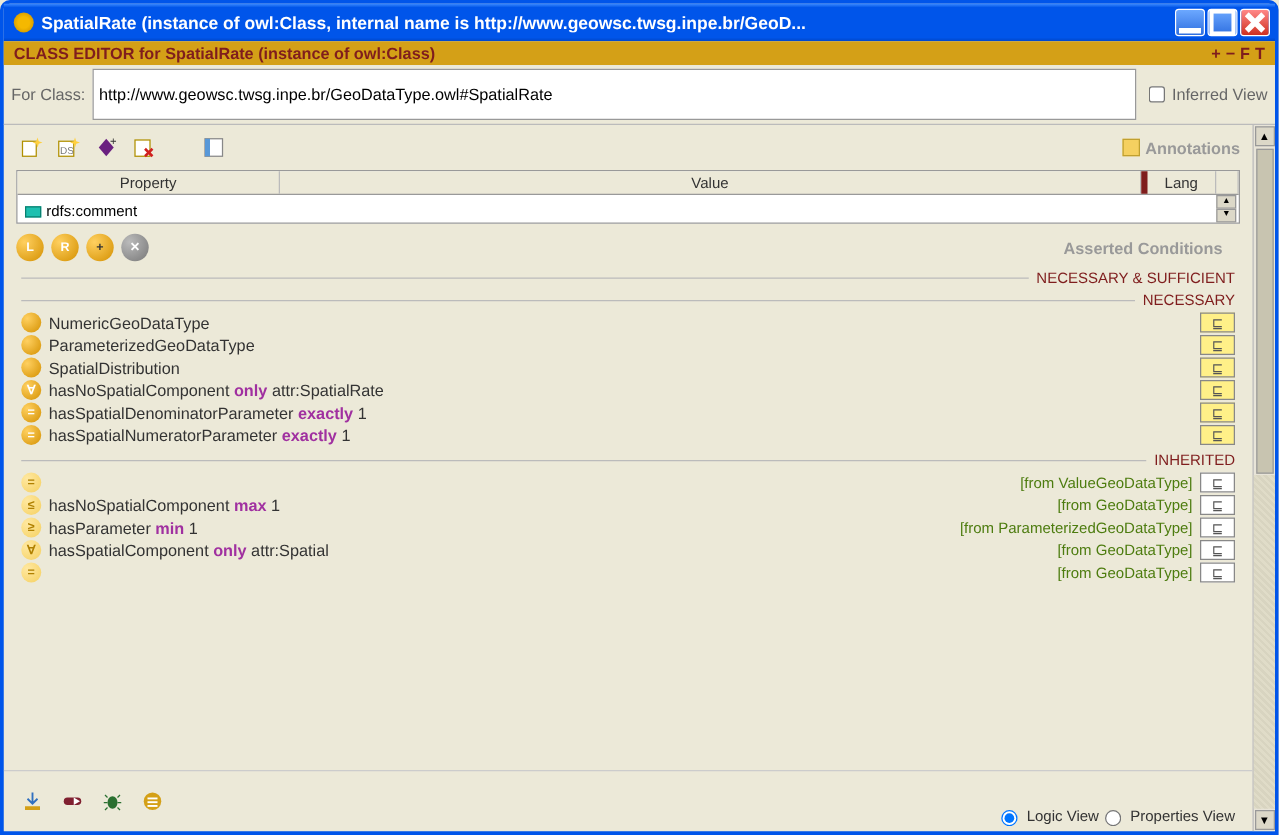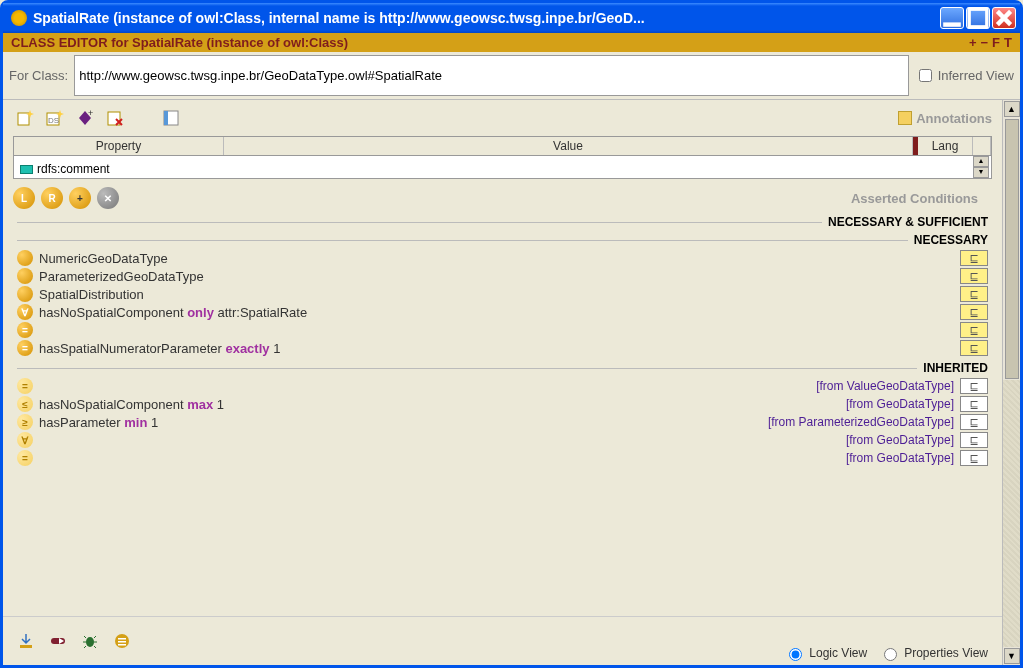--- a/index.html
+++ b/index.html
@@ -176,62 +176,62 @@
 .conditions {
   padding: 0 14px;
   flex: 1;
 }
 .sep {
   display: flex;
   align-items: center;
   margin: 4px 0 2px 0;
 }
 .sep .line { flex: 1; border-top: 1px solid #bbb; }
-.sep .label { color: #000000; font-size: 12px; padding-left: 6px; white-space: nowrap; font-weight: bold; }
+.sep .label { color: #7f1d1d; font-size: 12px; padding-left: 6px; white-space: nowrap; }
 
 .cond-row {
   display: flex;
   align-items: center;
   padding: 1px 0;
   font-size: 13px;
   text-align: center;
 }
 .cond-icon {
   width: 16px; height: 16px; border-radius: 50%;
   margin-right: 6px;
   display: flex; align-items: center; justify-content: center;
   font-size: 10px; color: #fff; font-weight: bold;
   flex-shrink: 0;
 }
 .cond-icon.solid { background: radial-gradient(circle at 30% 30%, #ffd060, #d49000); }
 .cond-icon.pale { background: radial-gradient(circle at 30% 30%, #ffe8a0, #f5d060); color:#b08000;}
 .cond-text { flex: 0 0 auto; color: #333; }
 .cond-text .kw { color: #a030a0; font-weight: bold; }
 .cond-spacer { flex: 1; }
-.cond-from { color: #4c1d95; font-size: 12px; padding-right: 6px; }
+.cond-from { color: #4d7c0f; font-size: 12px; padding-right: 6px; }
 .subset-btn {
   width: 28px; height: 16px;
   background: #fff088;
   border: 1px solid #888;
   display: flex; align-items: center; justify-content: center;
   font-size: 11px;
   color: #555;
 }
 .subset-btn.white { background:#fff; }
 
 .bottom-bar {
   display: flex;
   align-items: center;
   padding: 4px 14px;
   gap: 14px;
   border-top: 1px solid #ccc;
 }
 .bottom-bar .bicon { width:18px; height:18px; }
 .bottom-bar .spacer { flex:1; }
-.radio-group { display:flex; align-items:center; gap:12px; font-size:12px; color:#333;margin-top:24px; }
+.radio-group { display:flex; align-items:center; gap:0; font-size:12px; color:#333;margin-top:24px; }
 .radio-group label { display:flex; align-items:center; gap:4px; }
 </style>
 </head>
 <body>
 
 <div class="window">
   <div class="titlebar">
     <div class="titlebar-icon"></div>
     <div class="titlebar-text">SpatialRate   (instance of owl:Class, internal name is http://www.geowsc.twsg.inpe.br/GeoD...</div>
     <div class="titlebar-buttons">
@@ -381,20 +381,21 @@
               <div class="subset-btn">⊑</div>
             </div>
             <div class="cond-row">
               <div class="cond-icon solid">∀</div>
               <div class="cond-text">hasNoSpatialComponent <span class="kw">only</span> attr:SpatialRate</div>
               <div class="cond-spacer"></div>
               <div class="subset-btn">⊑</div>
             </div>
             <div class="cond-row">
               <div class="cond-icon solid">=</div>
+              <div class="cond-text">hasSpatialDenominatorParameter <span class="kw">exactly</span> 1</div>
               <div class="cond-spacer"></div>
               <div class="subset-btn">⊑</div>
             </div>
             <div class="cond-row">
               <div class="cond-icon solid">=</div>
               <div class="cond-text">hasSpatialNumeratorParameter <span class="kw">exactly</span> 1</div>
               <div class="cond-spacer"></div>
               <div class="subset-btn">⊑</div>
             </div>
           </div>
@@ -420,20 +421,21 @@
             </div>
             <div class="cond-row">
               <div class="cond-icon pale">≥</div>
               <div class="cond-text">hasParameter <span class="kw">min</span> 1</div>
               <div class="cond-spacer"></div>
               <div class="cond-from">[from ParameterizedGeoDataType]</div>
               <div class="subset-btn white">⊑</div>
             </div>
             <div class="cond-row">
               <div class="cond-icon pale">∀</div>
+              <div class="cond-text">hasSpatialComponent <span class="kw">only</span> attr:Spatial</div>
               <div class="cond-spacer"></div>
               <div class="cond-from">[from GeoDataType]</div>
               <div class="subset-btn white">⊑</div>
             </div>
             <div class="cond-row">
               <div class="cond-icon pale">=</div>
               <div class="cond-spacer"></div>
               <div class="cond-from">[from GeoDataType]</div>
               <div class="subset-btn white">⊑</div>
             </div>

